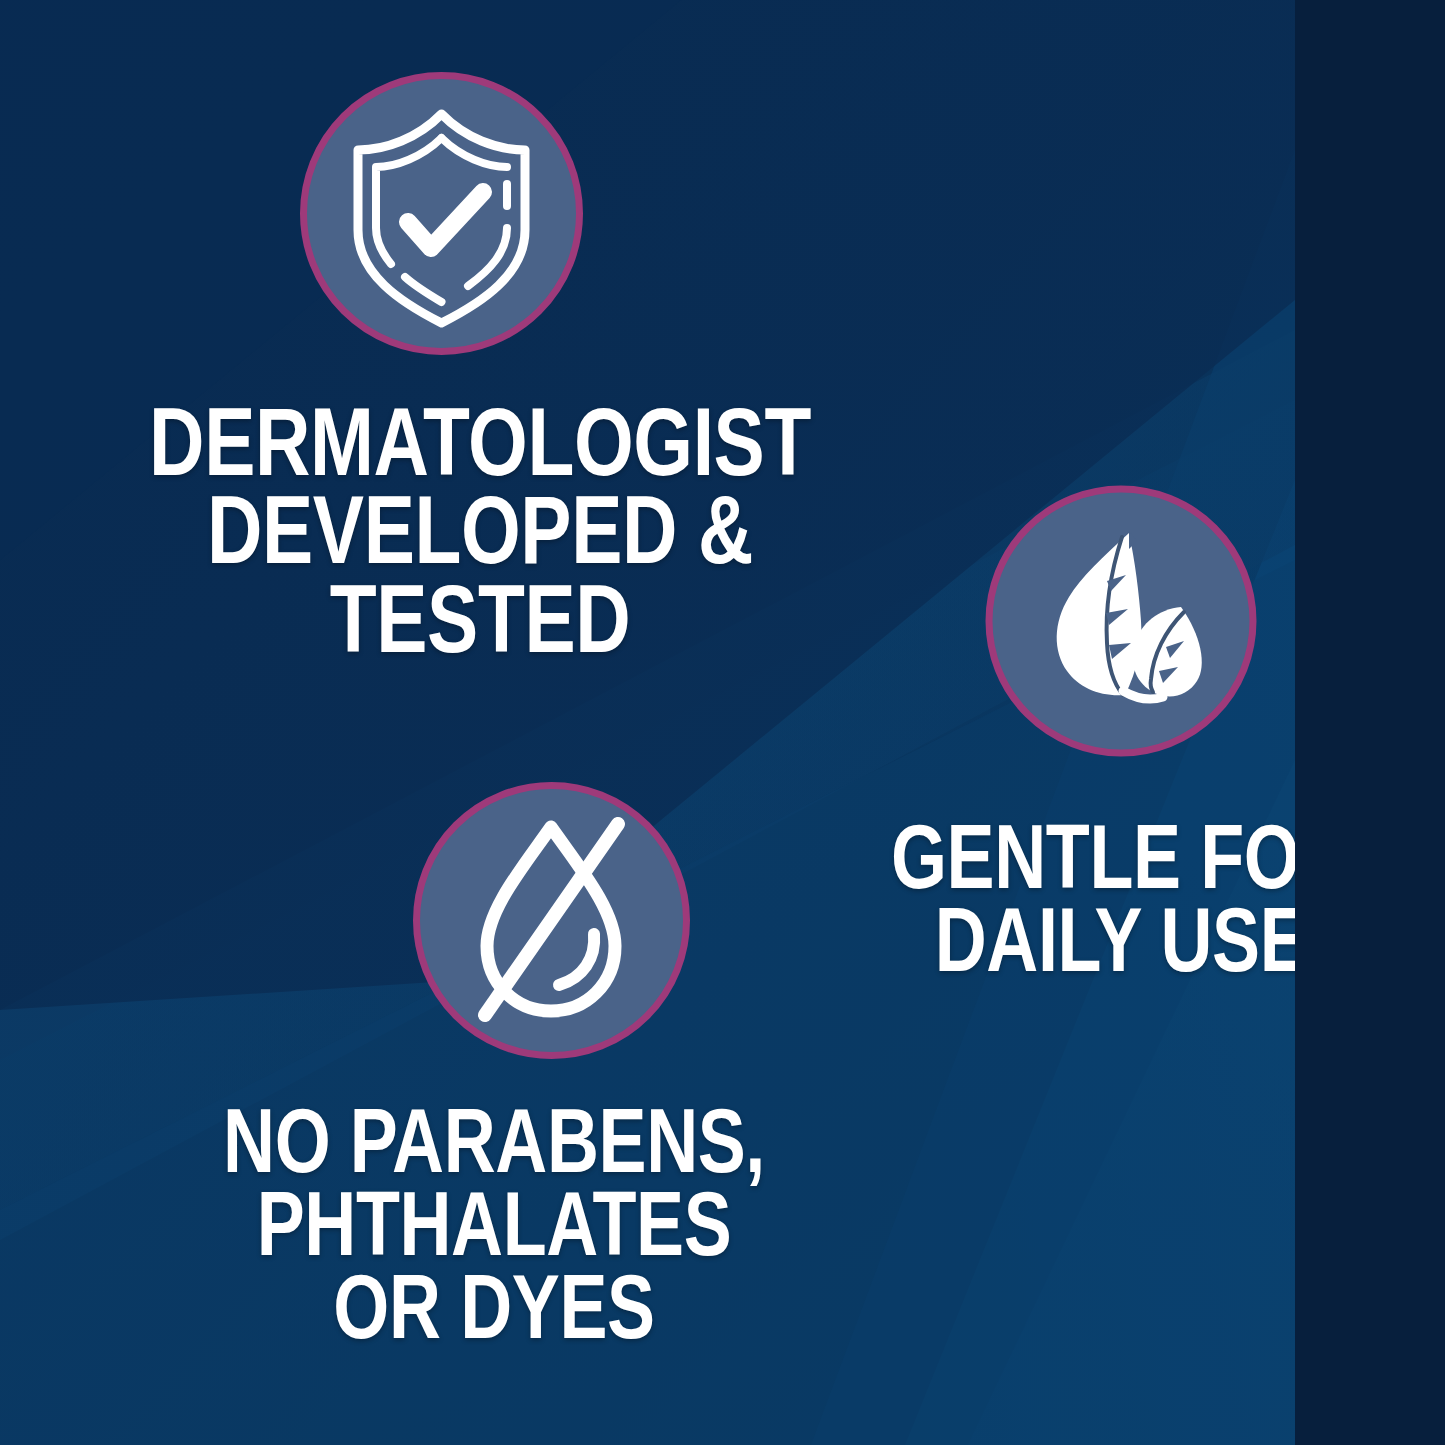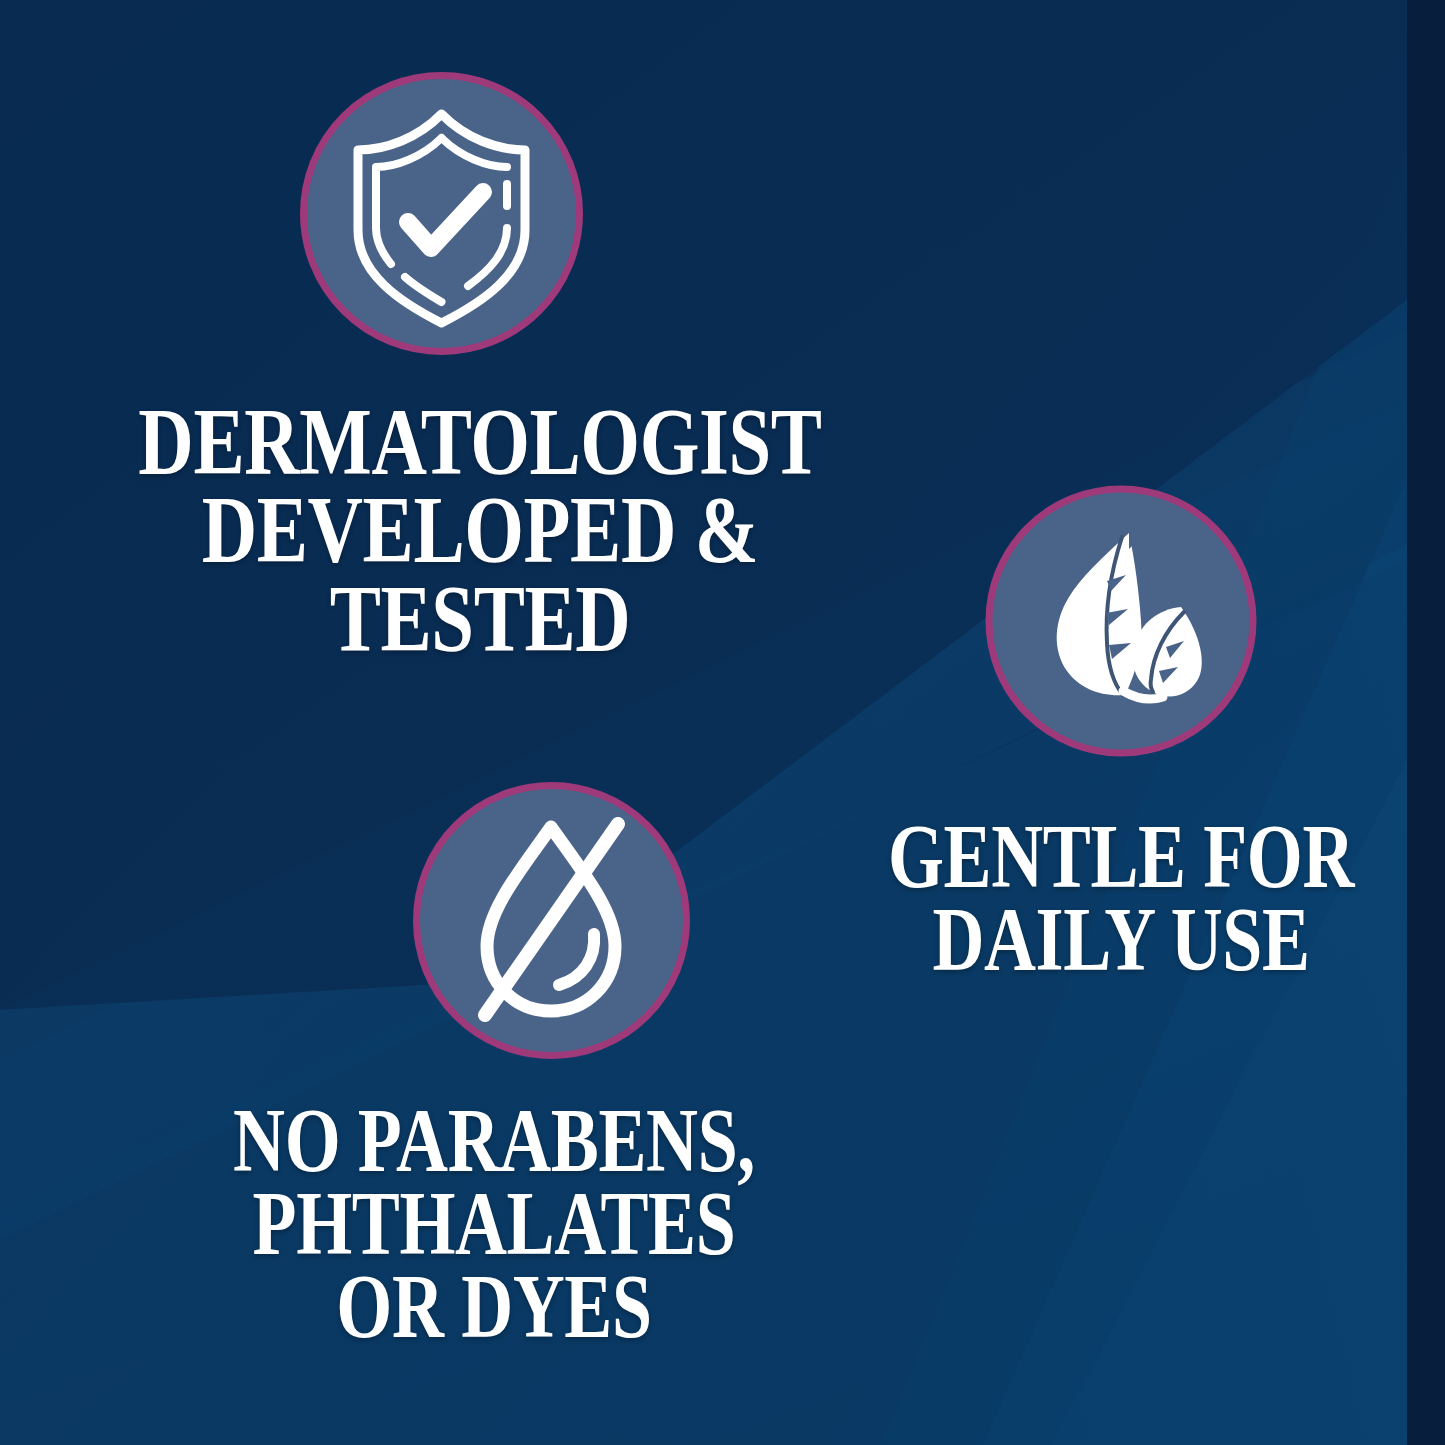--- a/index.html
+++ b/index.html
@@ -2,25 +2,25 @@
 <html><head>
 <meta charset="utf-8">
 <style>
   html, body {
     margin: 0;
     padding: 0;
     background: #071f3d;
   }
   #stage {
     position: relative;
-    width: 1407px;
+    width: 1295px;
     height: 1445px;
     overflow: hidden;
     background: #737373;
-    font-family: Liberation Serif, serif;
+    font-family: Liberation Sans, sans-serif;
   }
   #bg-layer {
     position: absolute;
     inset: 0;
     width: 100%;
     height: 100%;
   }
   .badge {
     position: absolute;
     border-radius: 50%;

